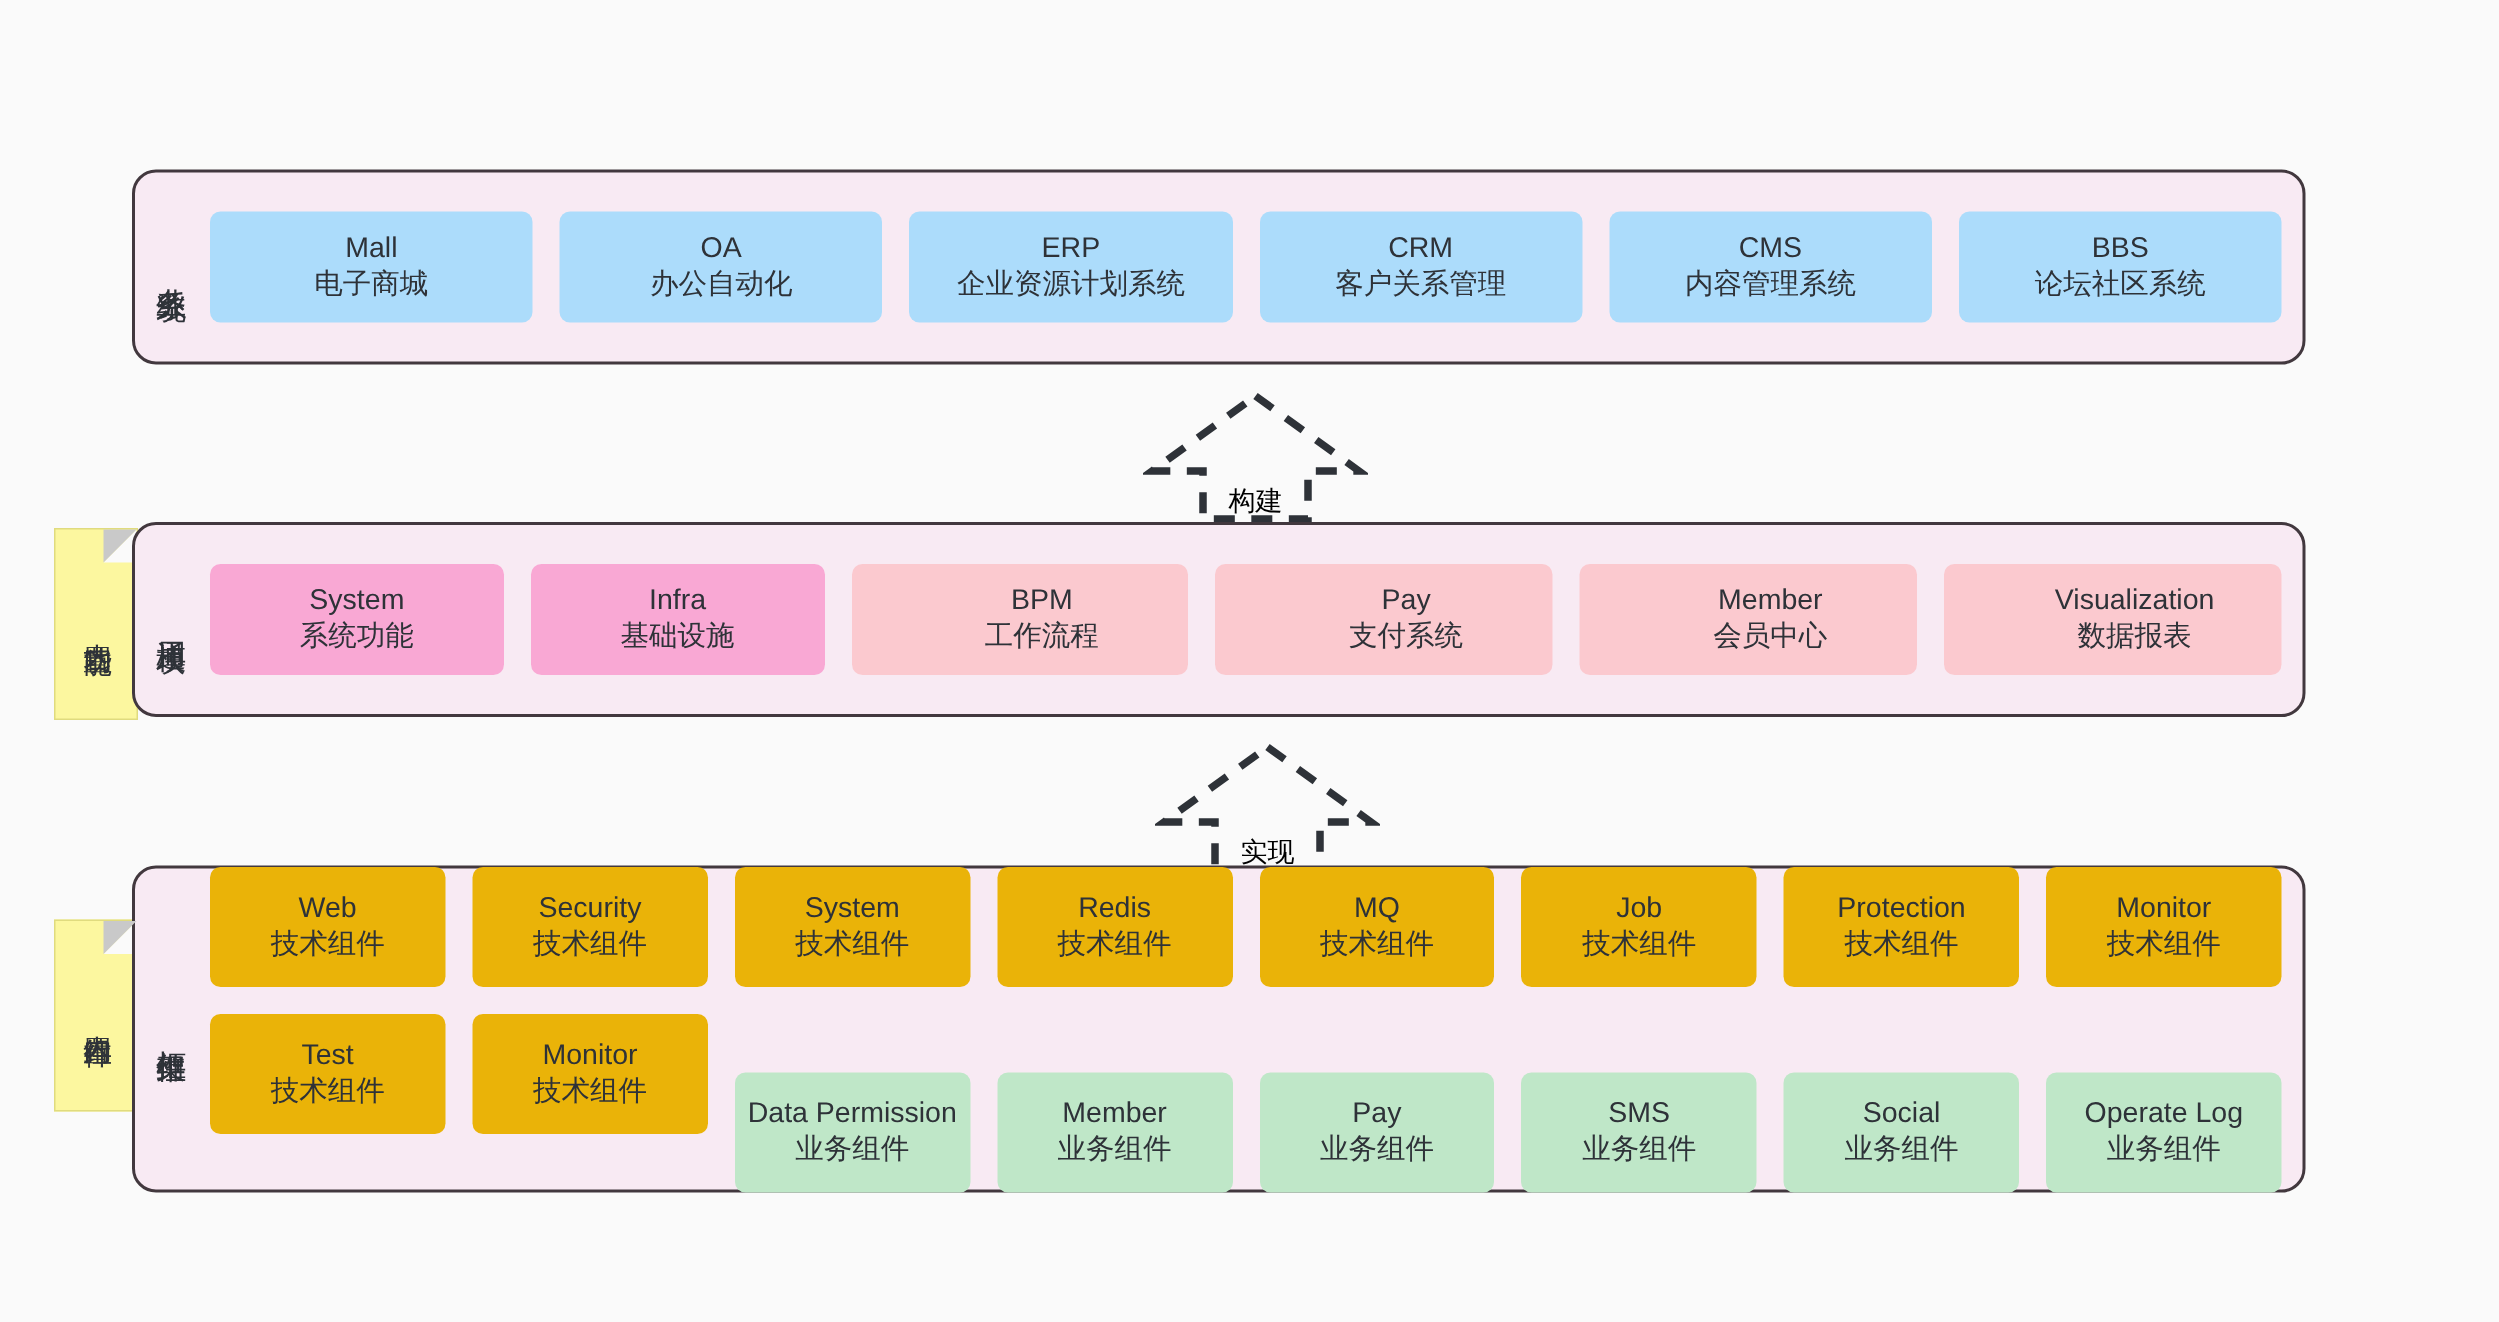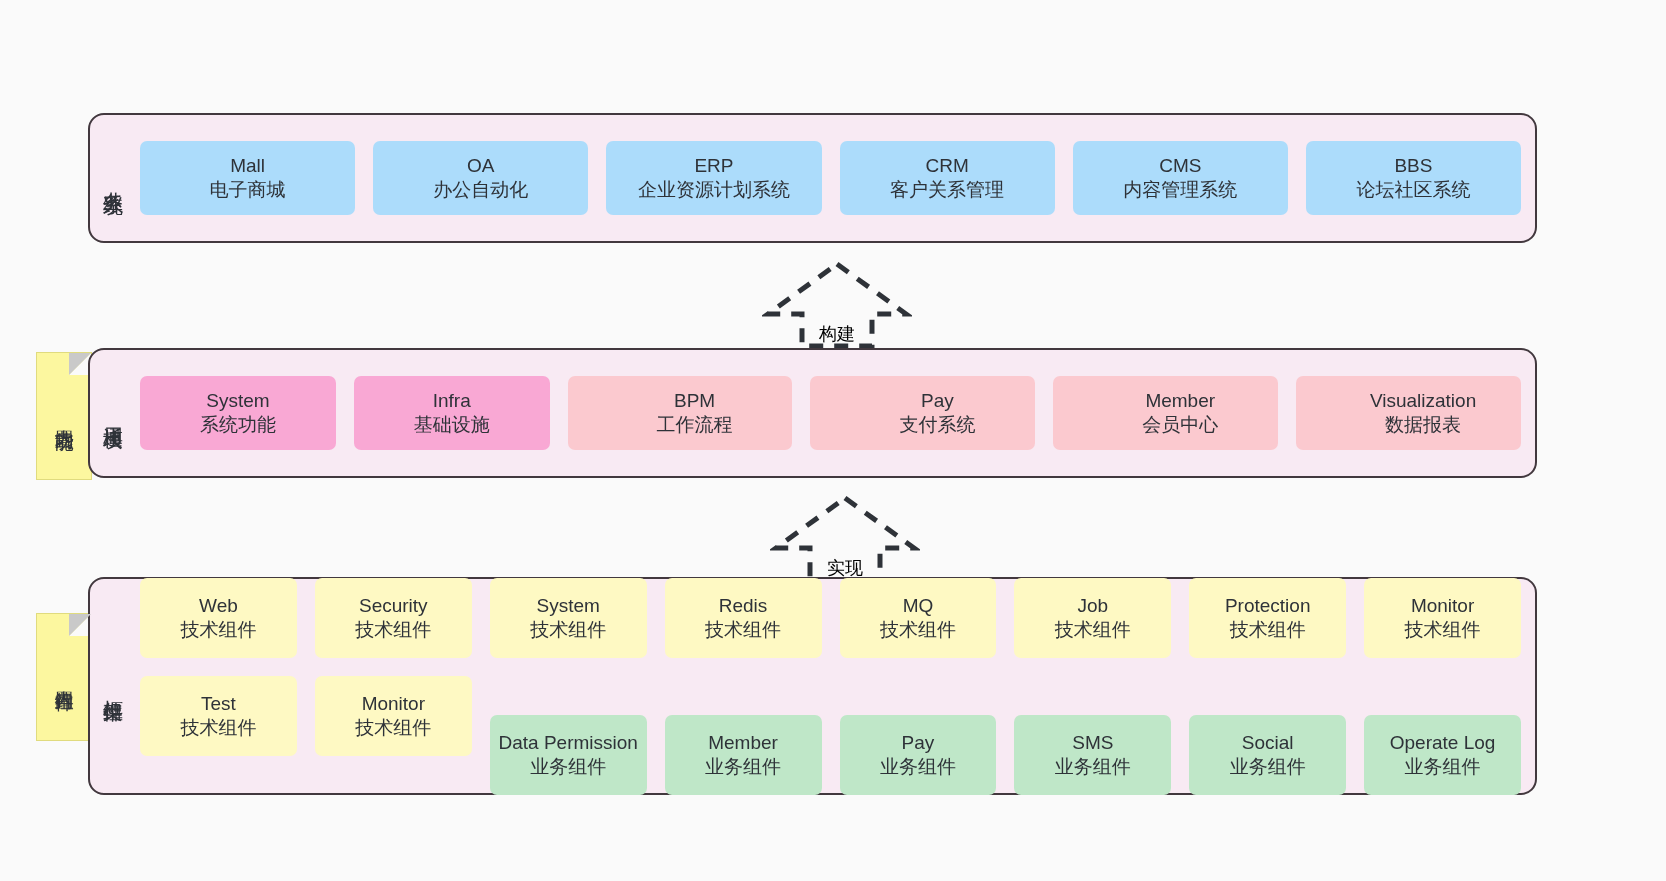--- a/index.html
+++ b/index.html
@@ -74,21 +74,21 @@
     box-sizing: border-box;
     padding: 4px 6px;
   }
   .cell .en { display: block; }
   .cell .cn { display: block; }
 
   
   .c-blue       { background: #ACDCFB; }
   .c-red        { background: #f9a8d4; }
   .c-pink       { background: #FBC9CF; padding-left: 35px; }
-  .c-green      { background: #fef9c3; }
+  .c-green      { background: #eab308; }
   .c-lightgreen { background: #BFE7C8; margin-top: 39px; }
 
   
   #layer-business {
     left: 88px; top: 113px;
     width: 1449px; height: 130px;
   }
   #layer-business .cell { height: 74px; }
 
   

